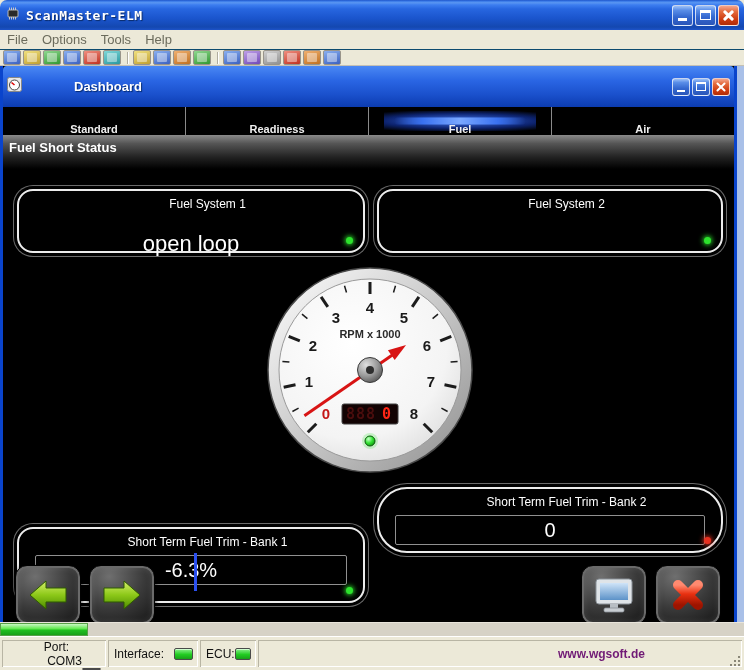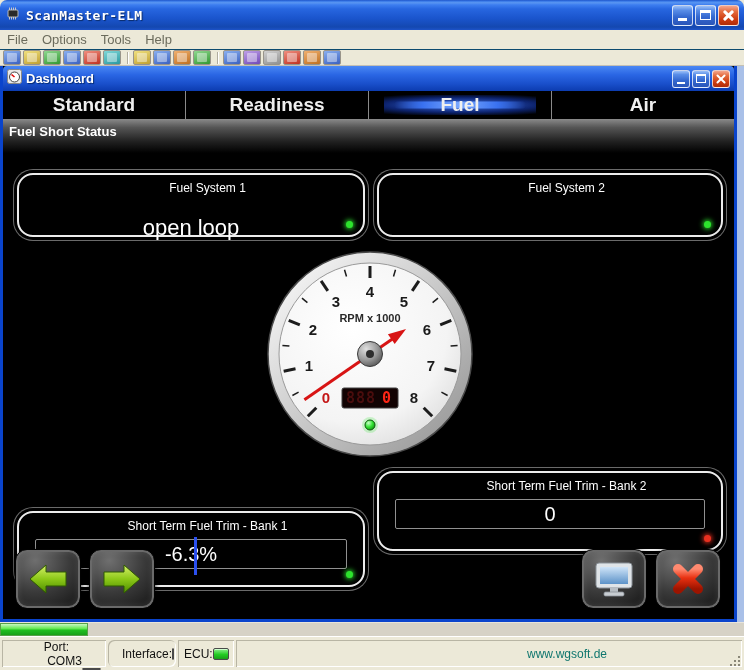--- a/index.html
+++ b/index.html
@@ -41,47 +41,47 @@
   .c4{background:linear-gradient(160deg,#f09080,#c03020);}
   .c5{background:linear-gradient(160deg,#80d8d8,#2898a0);}
   .c6{background:linear-gradient(160deg,#f0b070,#c07020);}
   .c7{background:linear-gradient(160deg,#c0a0e8,#7048b8);}
   .c8{background:linear-gradient(160deg,#d0d0d0,#909090);}
 
   
   .mdi{position:absolute;left:0;top:66px;width:744px;height:556px;background:#a9c0e8;}
   .dashwin{position:absolute;left:0;top:66px;width:737px;height:556px;box-sizing:border-box;
     background:#000;border:3px solid #0a44cc;border-top:none;}
-  .dash-titlebar{height:25px;border-radius:4px 4px 0 0;display:flex;align-items:center;padding:0 4px;
-    background:linear-gradient(180deg,#4a88f4 0%,#2a66e4 35%,#1a50cc 70%,#0c3cb0 100%);}
+  .dash-titlebar{height:25px;border-radius:4px 4px 0 0;display:flex;align-items:center;padding:8px 4px;
+    background:linear-gradient(180deg,#4a88f4 0%,#2a66e4 35%,#1a50cc 70%,#0c3cb0 100%);gap:48px;}
   .dash-title{color:#fff;font-weight:bold;font-size:13px;text-shadow:1px 1px 1px #042a70;margin-left:4px;flex:1;}
 
   .tabbar{height:28px;display:flex;background:#000;}
-  .tab{flex:1;position:relative;display:flex;align-items:center;justify-content:center;
-    color:#efefef;font-size:19px;font-weight:bold;border-right:1px solid #8a8a8a;cursor:pointer;}
+  .tab{flex:1;position:relative;display:flex;align-items:flex-end;justify-content:center;
+    color:#efefef;font-size:11px;font-weight:bold;border-right:1px solid #8a8a8a;cursor:pointer;}
   .tab:last-child{border-right:none;}
   .tab-label{position:relative;z-index:2;}
   .glow-haze{position:absolute;left:8%;right:8%;top:4px;bottom:4px;z-index:0;
     background:radial-gradient(ellipse 100% 75% at 50% 50%,rgba(70,125,255,.95) 0%,rgba(25,70,220,.5) 50%,rgba(10,40,160,0) 78%);}
   .glow-core{position:absolute;left:14%;right:14%;top:50%;height:7px;transform:translateY(-50%);z-index:1;
     border-radius:4px;background:linear-gradient(90deg,rgba(20,60,200,0),#3a72f0 22%,#7aa8ff 50%,#3a72f0 78%,rgba(20,60,200,0));
     filter:blur(.5px);}
 
   .section-header{height:34px;box-sizing:border-box;padding:5px 0 0 6px;color:#fff;font-size:13px;font-weight:bold;
     background:linear-gradient(180deg,#8a8a8a 0%,#555 25%,#222 65%,#000 100%);}
 
   .dash-body{position:relative;height:466px;background:#000;}
 
   
   .panel{position:absolute;background:#000;border:2px solid #ececec;border-radius:16px;box-sizing:border-box;
     box-shadow:0 0 0 3px #000,0 0 0 4px #6a6a6a;text-align:center;color:#fff;}
   .p-fs1{left:14px;top:20px;width:348px;height:64px;}
   .p-fs2{left:374px;top:20px;width:346px;height:64px;}
   .p-b1{left:14px;top:318px;width:348px;height:76px;margin-top:40px;}
-  .p-b2{left:374px;top:318px;width:346px;height:80px;}
+  .p-b2{left:374px;top:318px;width:346px;height:66px;border-radius:30px;}
   .p-title{margin-top:6px;font-size:12px;padding-left:33px;}
   .p-value{margin-top:20px;font-size:22px;}
   .dot{position:absolute;right:10px;bottom:7px;width:7px;height:7px;border-radius:50%;
     background:#2de32d;color:#2de32d;box-shadow:0 0 5px 1px currentColor;}
   .v-box{position:absolute;left:16px;right:16px;top:26px;height:28px;border:1px solid #909090;border-radius:2px;
     display:flex;align-items:center;justify-content:center;font-size:20px;background:#000;}
   .caret{position:absolute;left:calc(50% + 3px);top:24px;width:3px;height:38px;background:#2b50f0;z-index:3;}
 
   
   .gauge{position:absolute;left:262px;top:96px;}
@@ -100,27 +100,27 @@
   .btn-back{left:12px;}.btn-fwd{left:86px;}.btn-mon{left:578px;}.btn-x{left:652px;}
 
   
   .strip{position:absolute;left:0;top:622px;width:744px;height:14px;background:#d6d2c6;border-top:1px solid #e8e4da;box-sizing:border-box;}
   .progress{position:absolute;left:0;top:0;width:88px;height:13px;box-sizing:border-box;border:1px solid #58a048;
     background:linear-gradient(180deg,#c8f8c0 0%,#5ce84a 45%,#20c020 55%,#18a018 100%);}
   .statusbar{position:absolute;left:0;top:636px;width:744px;height:34px;background:#ece9d8;border-top:1px solid #fff;
     box-sizing:border-box;display:flex;padding:2px 1px;font-size:12px;color:#111;}
   .sb-cell{box-shadow:inset 1px 1px 0 #b8b5a4,inset -1px -1px 0 #fff;margin:1px;display:flex;align-items:center;box-sizing:border-box;}
   .sc1{width:104px;padding-left:5px;flex-direction:column;}
-  .sc2{width:68px;padding-left:14px;border-radius:6px;}
+  .sc2{width:90px;padding-left:6px;}
   .sc3{width:56px;padding-left:6px;}
   .sc4{flex:1;position:relative;}
   .port-value{margin-left:16px;}
   .led{width:17px;height:10px;border:1px solid #4a4a4a;border-radius:2px;margin-left:auto;margin-right:5px;
     background:linear-gradient(180deg,#8cf08c,#22cc22 55%,#18a018);box-shadow:inset 0 1px 0 #ccffcc;}
-  .website{position:absolute;left:291px;top:50%;transform:translateY(-50%);font-weight:normal;color:#0f766e;cursor:pointer;}
+  .website{position:absolute;left:300px;top:50%;transform:translateY(-50%);font-weight:bold;color:#701a75;cursor:pointer;}
   .grip-dots{position:absolute;right:4px;bottom:4px;width:2px;height:2px;background:#8a8778;
     box-shadow:0 -4px #8a8778,0 -8px #8a8778,-4px 0 #8a8778,-8px 0 #8a8778,-4px -4px #8a8778;}
 </style>
 </head>
 <body>
 
 <div class="screen">
 
   <div class="titlebar">
     <span>

